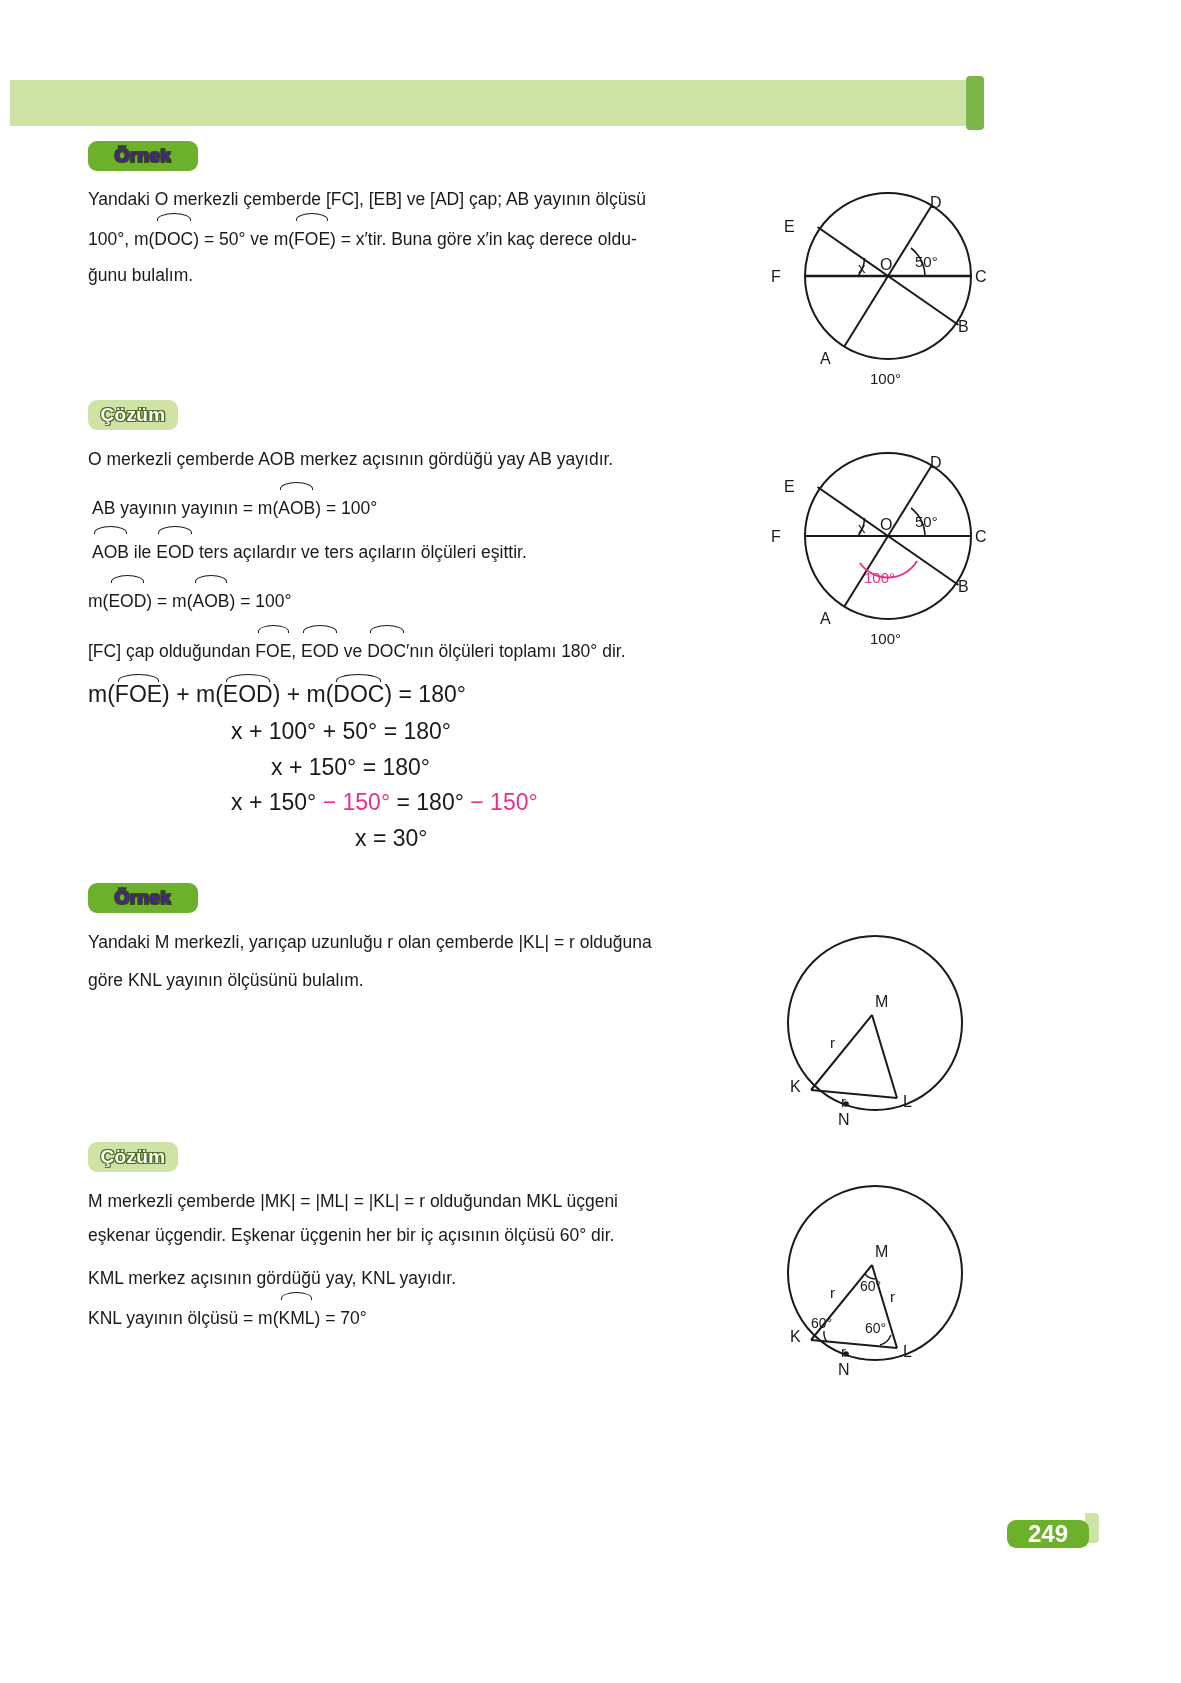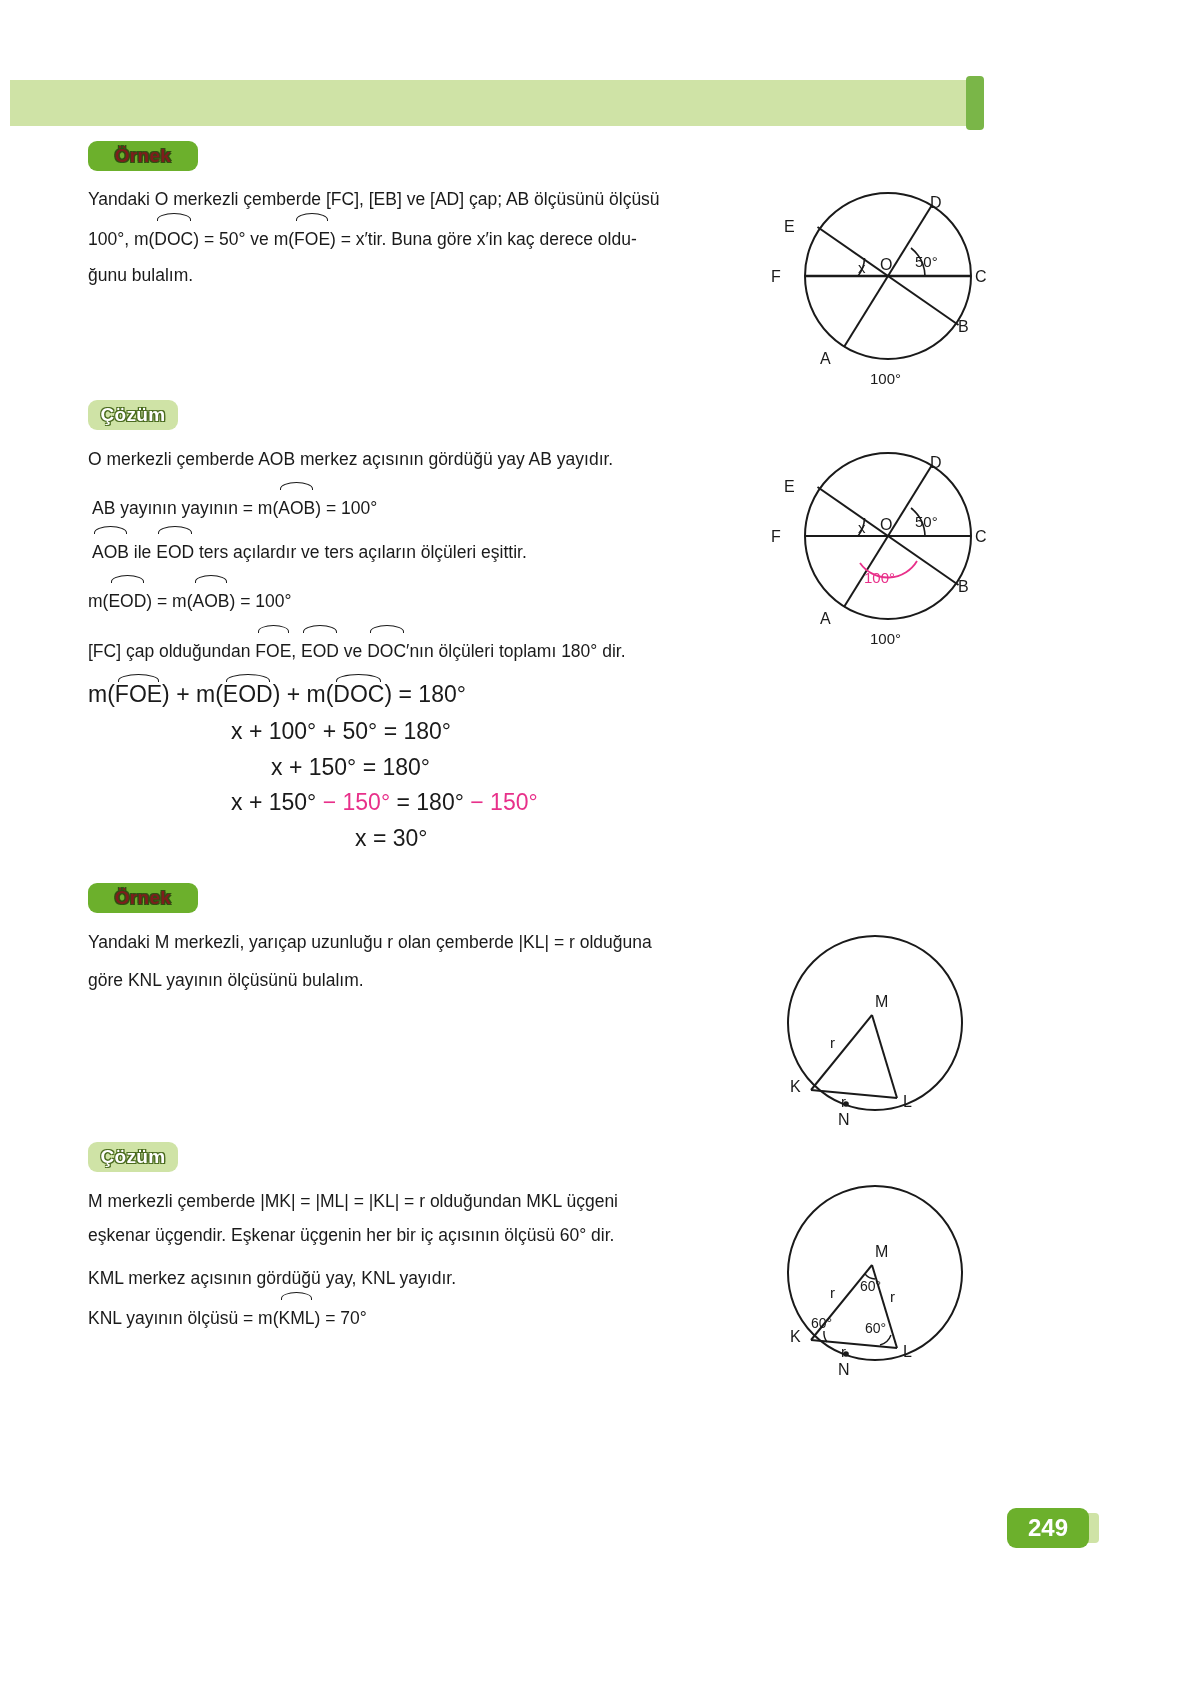--- a/index.html
+++ b/index.html
@@ -43,21 +43,21 @@
     border-radius: 9px;
     display: flex;
     align-items: center;
     justify-content: center;
     font-size: 19px;
     font-weight: bold;
     letter-spacing: .3px;
   }
   .chip-ornek {
     background: #6cb02c;
-    color: #7f1d1d;
+    color: #4c1d95;
     width: 110px;
     text-shadow:
       -1.2px -1.2px 0 #2f4f12, 1.2px -1.2px 0 #2f4f12,
       -1.2px  1.2px 0 #2f4f12, 1.2px  1.2px 0 #2f4f12;
   }
   .chip-cozum {
     background: #cfe3a6;
     color: #ffffff;
     width: 90px;
     text-shadow:
@@ -102,21 +102,21 @@
 
   
   .fig { position: absolute; }
 
   
   .page-badge {
     position: absolute;
     right: 92px;
     bottom: 135px;
     width: 82px;
-    height: 40px;
+    height: 28px;
     background: #6cb02c;
     border-radius: 9px;
     color: #ffffff;
     font-size: 24px;
     font-weight: bold;
     display: flex;
     align-items: center;
     justify-content: center;
     margin-top: 20px;
   }
@@ -134,21 +134,21 @@
 <body>
 
 <div class="top-bar"></div>
 <div class="top-bar-cap"></div>
 
 <div class="chip chip-ornek" style="left:88px; top:141px;">
   <span>Örnek</span>
 </div>
 
 <div class="para" style="left:88px; top:180px;">
-  <span>Yandaki O merkezli çemberde [FC], [EB] ve [AD] çap; AB ölçüsünü ölçüsü</span>
+  <span>Yandaki O merkezli çemberde [FC], [EB] ve [AD] çap; AB yayının ölçüsü</span>
 </div>
 
 <div class="para" style="left:88px; top:218px;">
   <span>100°, m(</span><span class="arc">DOC</span><span>) = 50° ve m(</span><span class="arc">FOE</span><span>) = x′tir. Buna göre x′in kaç derece oldu-</span>
 </div>
 
 <div class="para" style="left:88px; top:256px;">
   <span>ğunu bulalım.</span>
 </div>
 

